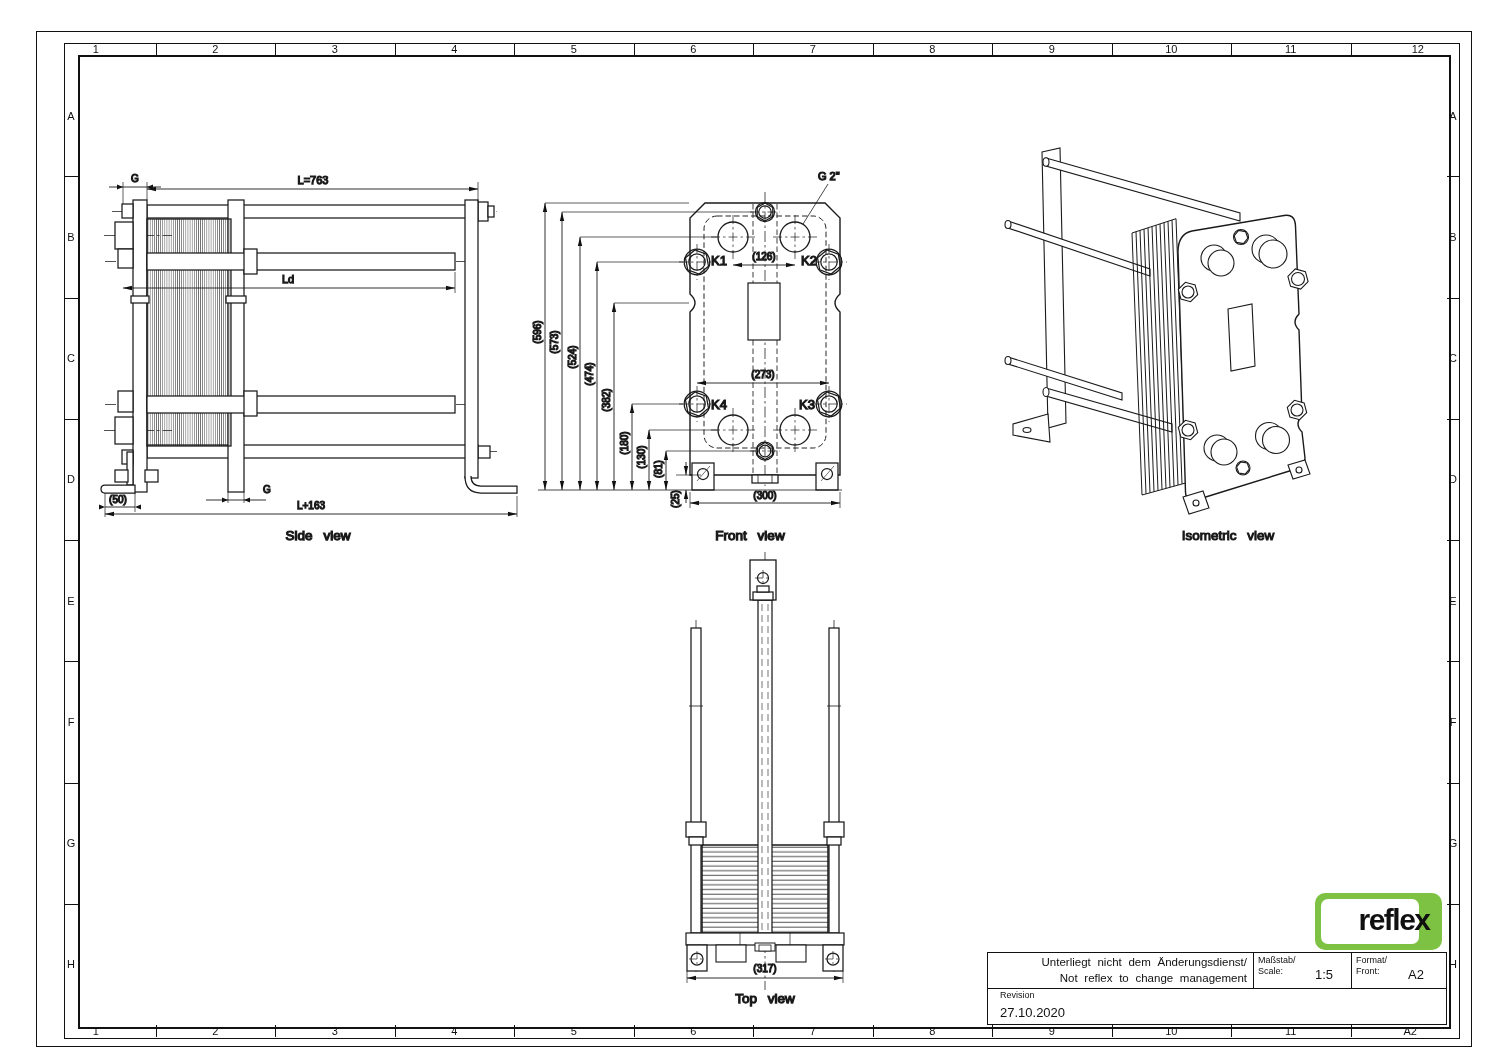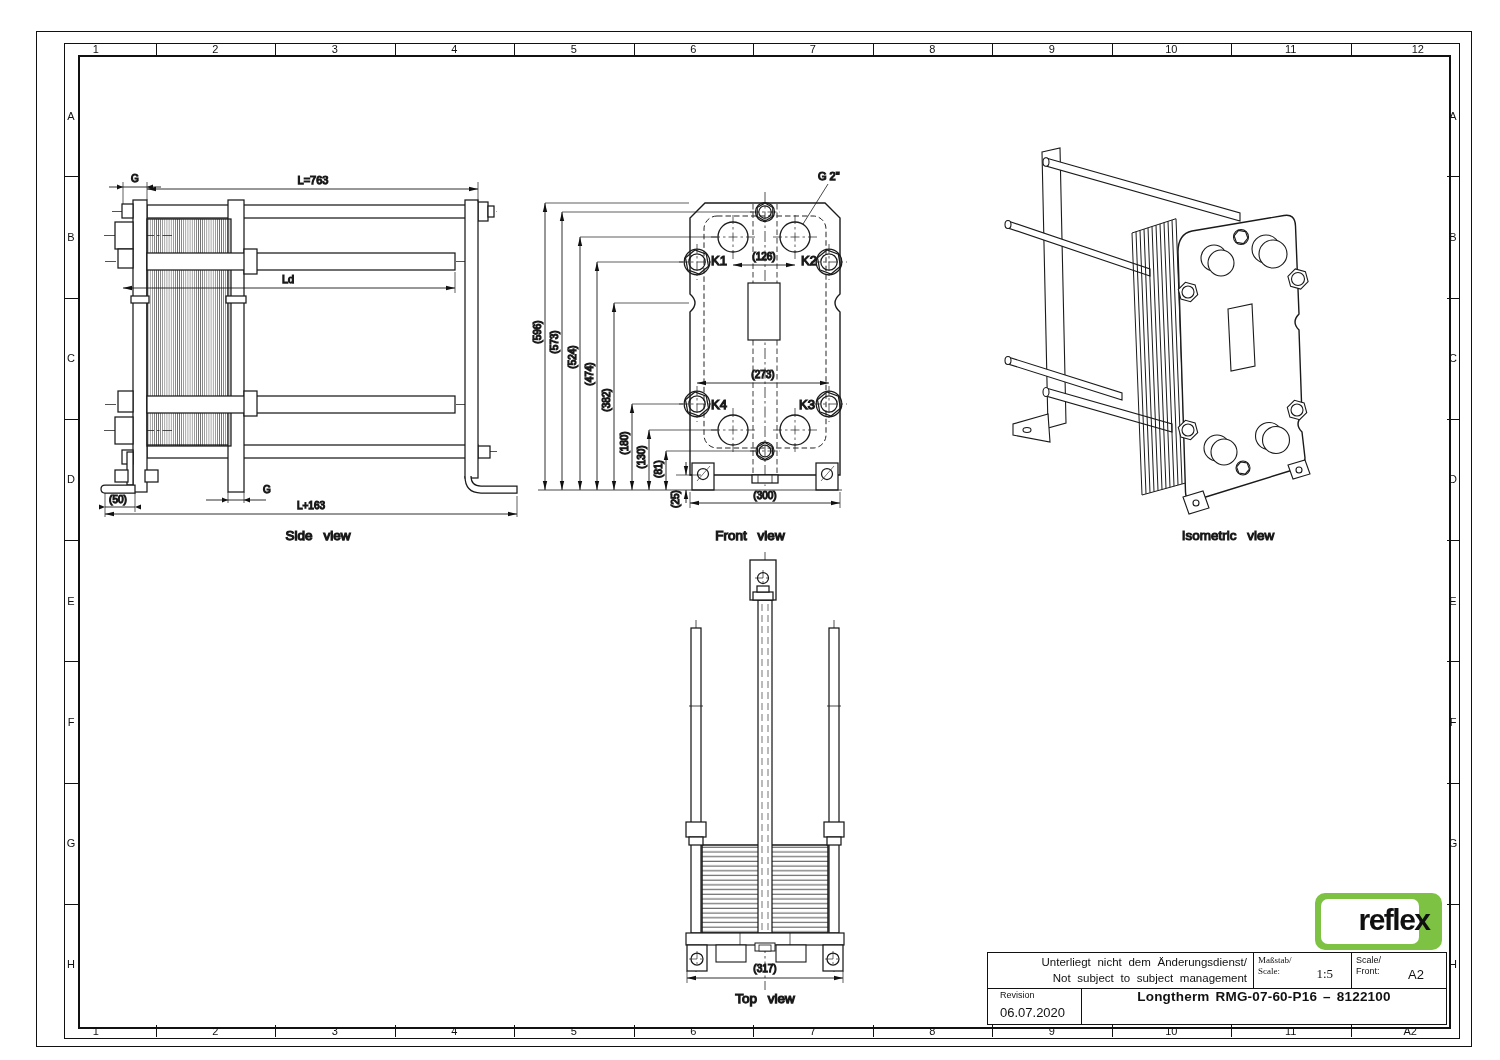--- a/index.html
+++ b/index.html
@@ -413,42 +413,39 @@
     <div id="logoinner">
       <span id="logotext">reflex</span>
     </div>
   </div>
 
   <div class="abs" id="titleblock">
     <div class="tb-row1">
       <div class="tb-cell" style="width:265px;text-align:right;">
         <div class="disc">
           <div>Unterliegt nicht dem Änderungsdienst/</div>
-          <div>Not subject to subject management</div>
+          <div>Not reflex to change management</div>
         </div>
       </div>
-      <div class="tb-cell bl" style="width:98px;font-family:Liberation Serif, serif;">
+      <div class="tb-cell bl" style="width:98px;">
         <div class="small" style="position:absolute;left:4px;top:2px;">
           <div>Maßstab/</div>
           <div>Scale:</div>
         </div>
         <div class="tb-val" style="right:18px;bottom:6px;">1:5</div>
       </div>
       <div class="tb-cell bl" style="flex:1;">
         <div class="small" style="position:absolute;left:4px;top:2px;">
-          <div>Scale/</div>
+          <div>Format/</div>
           <div>Front:</div>
         </div>
         <div class="tb-val" style="right:22px;bottom:6px;">A2</div>
       </div>
     </div>
     <div class="tb-row2">
       <div class="tb-cell" style="width:93px;">
         <div class="small" style="position:absolute;left:12px;top:1px;">Revision</div>
-        <div class="tb-val" style="left:12px;bottom:5px;">06.07.2020</div>
-      </div>
-      <div class="tb-cell bl" style="flex:1;">
-        <div id="maintitle">Longtherm RMG-07-60-P16 – 8122100</div>
+        <div class="tb-val" style="left:12px;bottom:5px;">27.10.2020</div>
       </div>
     </div>
   </div>
 
 </div>
 
 </body></html>

